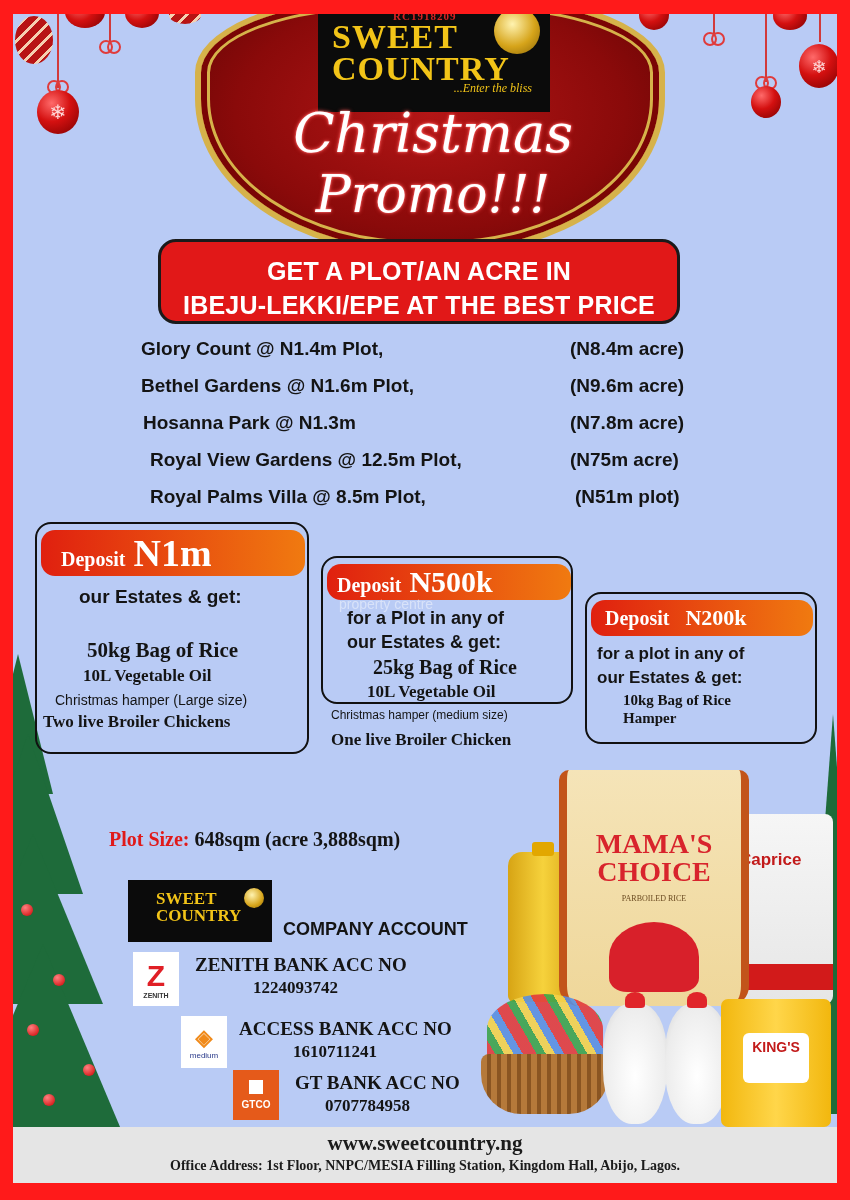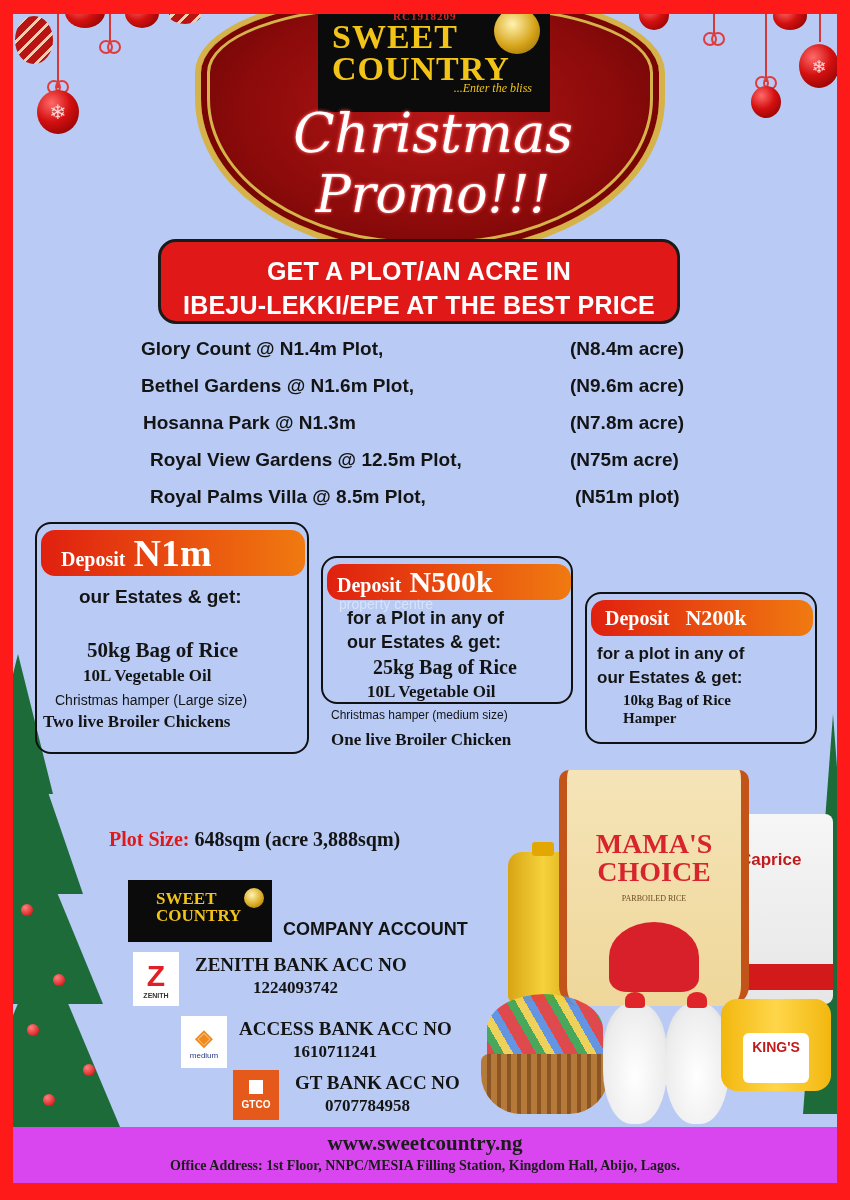--- a/index.html
+++ b/index.html
@@ -70,35 +70,35 @@
   
   .rice1 { position: absolute; left: 546px; top: 756px; width: 190px; height: 236px; background: linear-gradient(180deg, #f5e4b8, #efd79a); border-radius: 10px 10px 20px 20px; border-left: 8px solid #c2541a; border-right: 8px solid #c2541a; }
   .rice1 .brand { position: absolute; top: 60px; width: 100%; text-align: center; color: #d8242c; font-weight: bold; font-size: 28px; line-height: 28px; font-family: "Liberation Serif", serif; }
   .rice1 .sub { position: absolute; top: 124px; width: 100%; text-align: center; color: #6a4a20; font-size: 8px; }
   .rice1 .hat { position: absolute; left: 42px; top: 152px; width: 90px; height: 70px; border-radius: 50% 50% 20% 20%; background: #d8202a; }
   .rice2 { position: absolute; left: 712px; top: 800px; width: 108px; height: 190px; background: linear-gradient(180deg, #f6f6f6, #e6e6e6); border-radius: 8px; }
   .rice2 .brand { position: absolute; top: 36px; left: 14px; color: #c21a1a; font-weight: bold; font-size: 17px; font-family: "Liberation Sans", sans-serif; }
   .rice2 .band { position: absolute; left: 0; right: 0; top: 150px; height: 26px; background: #d21a1a; }
   .oil1 { position: absolute; left: 495px; top: 838px; width: 70px; height: 150px; background: linear-gradient(90deg, #d7a414, #f6d23c, #d7a414); border-radius: 14px 14px 6px 6px; }
   .oil1 .cap { position: absolute; left: 24px; top: -10px; width: 22px; height: 14px; background: #e2a700; border-radius: 3px; }
-  .oil2 { position: absolute; left: 708px; top: 985px; width: 110px; height: 92px; background: linear-gradient(90deg, #f2b70e, #ffd64a, #f2b70e); border-radius: 16px; }
+  .oil2 { position: absolute; left: 708px; top: 985px; width: 110px; height: 128px; background: linear-gradient(90deg, #f2b70e, #ffd64a, #f2b70e); border-radius: 7px; }
   .oil2 .lbl { position: absolute; left: 22px; top: 34px; width: 66px; height: 50px; background: #fff; border-radius: 6px; color: #c21a1a; font-weight: bold; font-size: 14px; text-align: center; padding-top: 6px; font-family: "Liberation Sans", sans-serif; }
   .hamper { position: absolute; left: 468px; top: 970px; width: 128px; height: 130px; }
   .hamper .goods { position: absolute; left: 6px; top: 10px; width: 116px; height: 70px; border-radius: 50% 50% 10px 10px; background: repeating-linear-gradient(60deg, #e23b3b 0 12px, #3da34a 12px 20px, #f4d24a 20px 28px, #5a8fe0 28px 36px); opacity: 0.9; }
   .hamper .basket { position: absolute; left: 0; top: 70px; width: 128px; height: 60px; border-radius: 8px 8px 40px 40px; background: repeating-linear-gradient(90deg, #b5793a 0 6px, #8a5522 6px 10px); }
   .chicken { position: absolute; width: 64px; height: 120px; background: radial-gradient(ellipse at 50% 60%, #ffffff 0%, #ececec 70%, #cfcfcf 100%); border-radius: 40% 40% 45% 45%; }
   .chicken:before { content: ""; position: absolute; left: 22px; top: -12px; width: 20px; height: 16px; background: #e0252a; border-radius: 50% 50% 20% 20%; }
 
   
   .tree { position: absolute; }
   .tree .layer { position: absolute; background: #1e6b3a; clip-path: polygon(50% 0, 100% 100%, 0 100%); }
   .tree .orn { position: absolute; width: 12px; height: 12px; border-radius: 50%; background: radial-gradient(circle at 35% 30%, #ff8080, #c00); }
 
   
-  .footer { position: absolute; left: 13px; top: 1127px; width: 824px; height: 56px; background: #d946ef; text-align: center; }
+  .footer { position: absolute; left: 13px; top: 1127px; width: 824px; height: 56px; background: #e5e5e5; text-align: center; }
   .footer .url { font-family: "Liberation Serif", serif; font-weight: bold; font-size: 21px; color: #1b1b1b; padding-top: 4px; }
   .footer .addr { font-family: "Liberation Serif", serif; font-weight: bold; font-size: 14px; color: #1b1b1b; margin-top: 2px; }
 </style>
 </head>
 <body>
 
 <div class="canvas">
 
   <div class="abs">
     <div class="ball striped" style="left:2px;top:2px;width:38px;height:48px;"></div>

